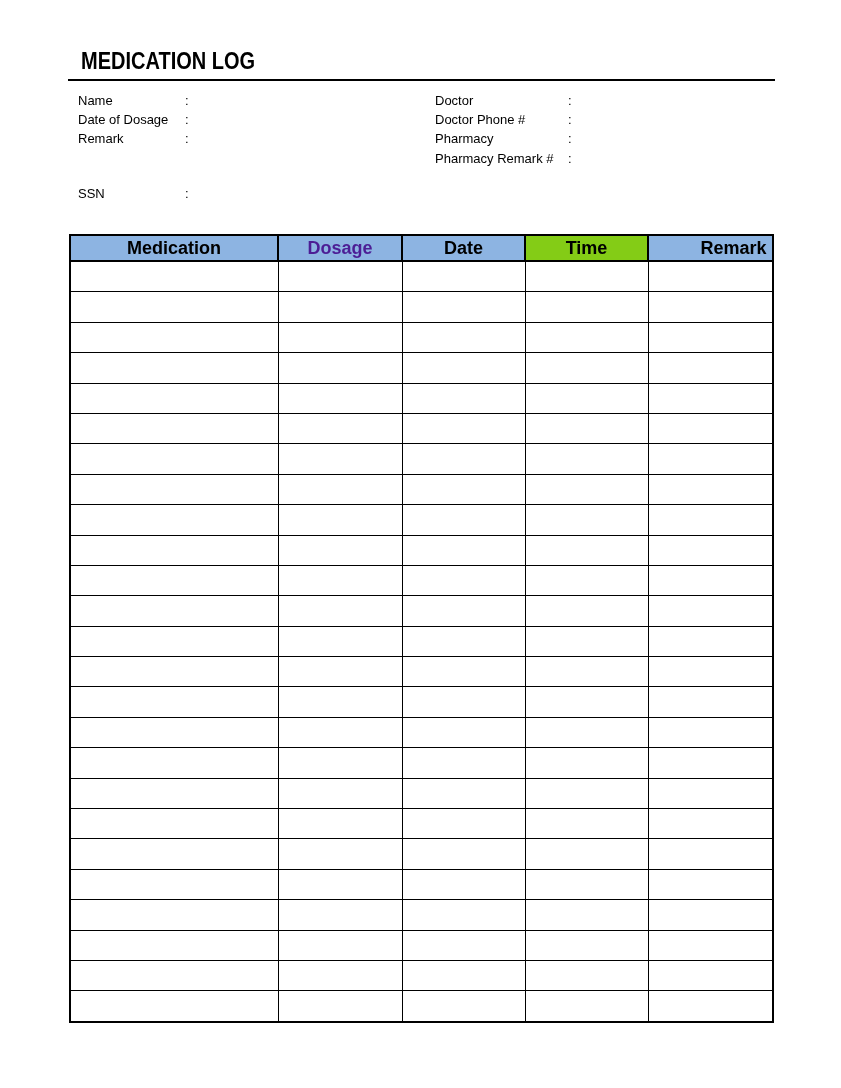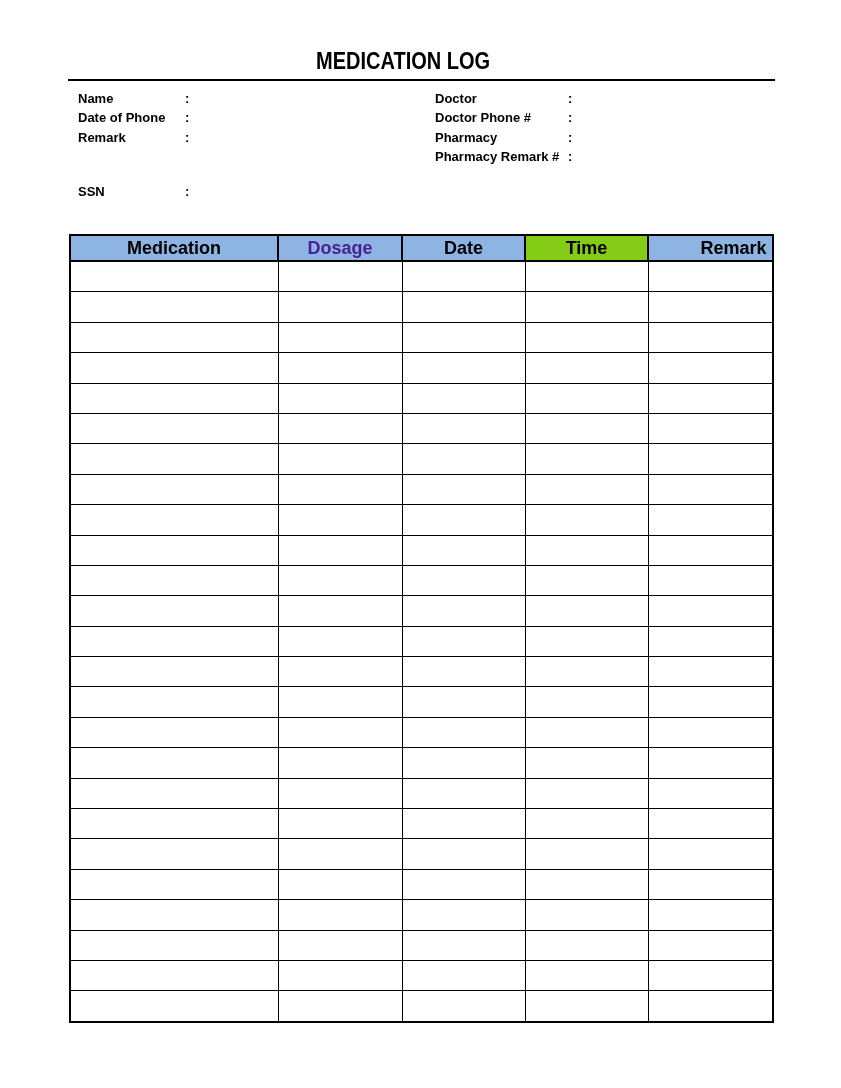--- a/index.html
+++ b/index.html
@@ -16,23 +16,22 @@
     overflow: hidden;
   }
   .page {
     position: absolute;
     inset: 0;
     background: #ffffff;
   }
   .title-wrap {
     position: absolute;
     top: 48px;
-    left: 50px;
+    left: 68px;
     width: 707px;
-    text-align: center;
   }
   .title {
     display: inline-block;
     font-size: 23px;
     font-weight: bold;
     letter-spacing: 0px;
     transform: scaleX(0.87);
     transform-origin: center;
     white-space: nowrap;
   }
@@ -42,24 +41,24 @@
     left: 68px;
     width: 707px;
     height: 2px;
     background: #000000;
   }
   .fields-left   { position: absolute; top: 91px;  left: 78px; }
   .fields-right  { position: absolute; top: 91px;  left: 435px; }
   .ssn-block     { position: absolute; top: 184px; left: 78px; }
   .field-row {
     display: flex;
-    align-items: flex-start;
+    align-items: center;
     height: 19.3px;
     font-size: 13px;
-    font-weight: bold;
+    font-weight: normal;
     line-height: 16px;
   }
   .fields-left .field-label,
   .ssn-block  .field-label { width: 107px; }
   .fields-right .field-label { width: 133px; }
   .field-sep { width: 14px; }
   .field-value {
     display: inline-block;
     width: 180px;
     height: 16px;
@@ -104,21 +103,21 @@
   </div>
   <div class="title-rule"></div>
 
   <div class="fields-left">
     <div class="field-row">
       <span class="field-label">Name</span>
       <span class="field-sep">:</span>
       <span class="field-value"></span>
     </div>
     <div class="field-row">
-      <span class="field-label">Date of Phone</span>
+      <span class="field-label">Date of Dosage</span>
       <span class="field-sep">:</span>
       <span class="field-value"></span>
     </div>
     <div class="field-row">
       <span class="field-label">Remark</span>
       <span class="field-sep">:</span>
       <span class="field-value"></span>
     </div>
   </div>
 

